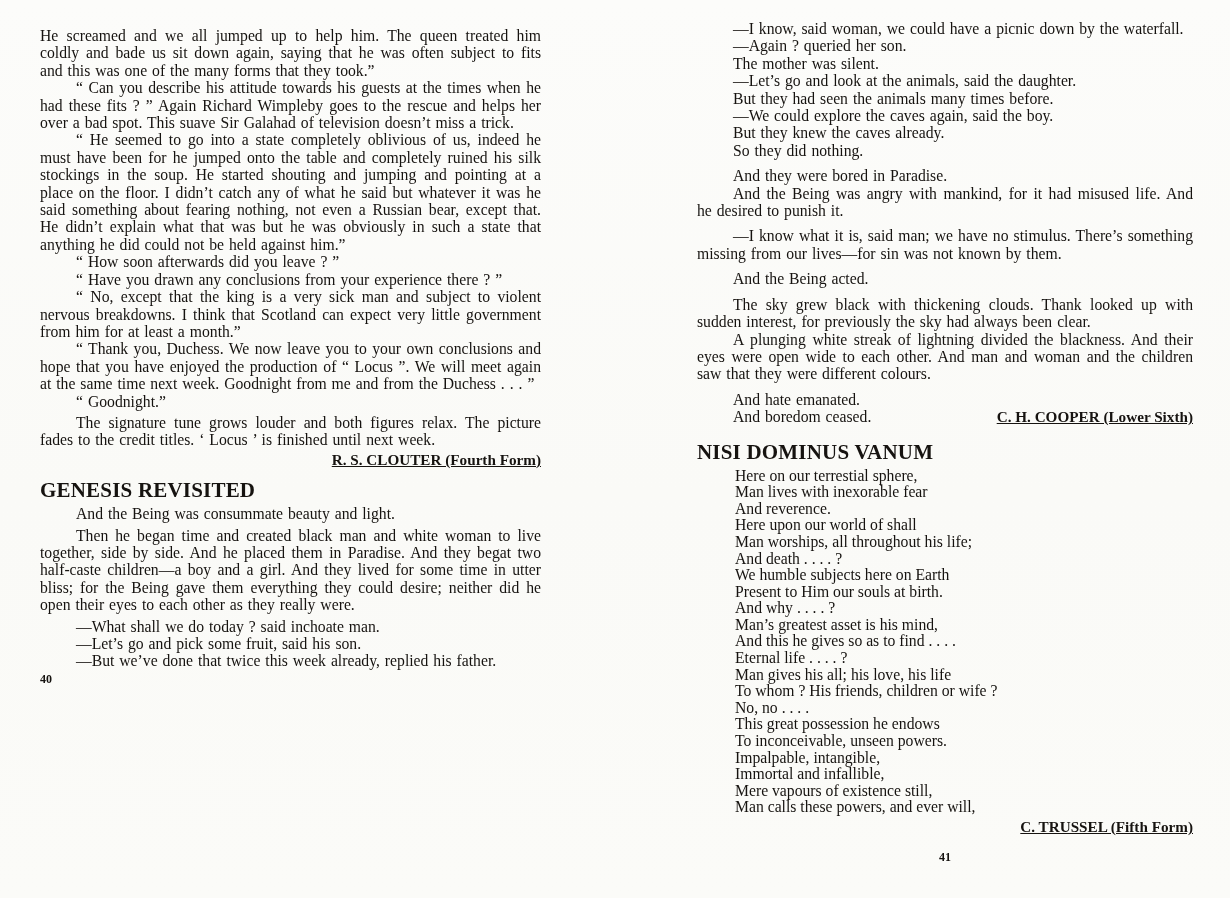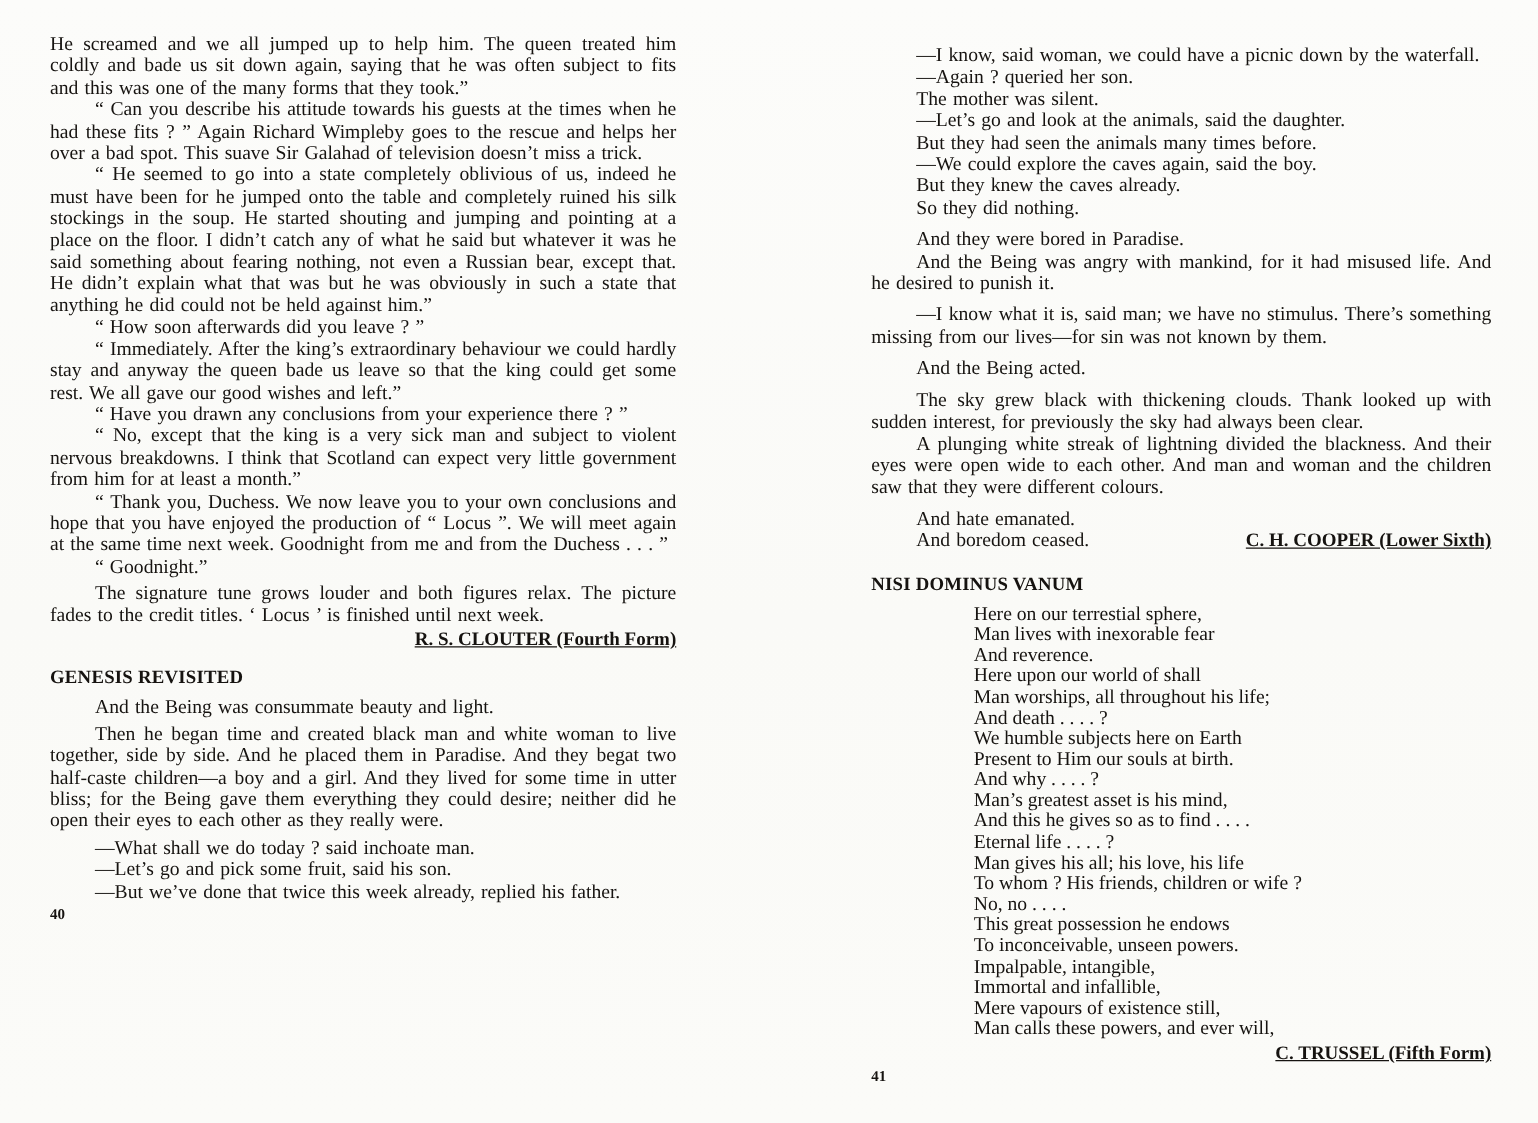--- a/index.html
+++ b/index.html
@@ -19,21 +19,21 @@
     position: absolute;
     inset: 0;
     background: linear-gradient(180deg, #fcfcfa 0%, #fafaf7 55%, #fbfbf8 100%);
   }
   .page {
     position: absolute;
     font-size: 15.7px;
     line-height: 17.4px;
   }
   .page-left  { left: 40px;  top: 27px; width: 501px; }
-  .page-right { left: 697px; top: 36px; width: 496px; }
+  .page-right { left: 697px; top: 20px; width: 496px; }
 
   .para {
     margin: 0;
     text-align: justify;
     text-indent: 36px;
     word-spacing: 1px;
   }
   .para.noindent { text-indent: 0; }
   .para.g4 { margin-top: 4px; }
   .para.g8 { margin-top: 8px; }
@@ -41,68 +41,67 @@
   .attribution {
     margin: 2px 0 0 0;
     text-align: right;
     font-weight: bold;
     font-size: 15.2px;
     text-decoration: underline;
   }
 
   .heading {
     margin: 13px 0 6px 0;
-    font-size: 15px;
+    font-size: 21px;
     font-weight: bold;
     letter-spacing: 0.2px;
     line-height: 18px;
     font-family: Liberation Serif, serif;
   }
   .page-right .heading { margin-top: 17px; margin-bottom: 7px; }
 
   .final-row {
     display: flex;
     justify-content: space-between;
     align-items: baseline;
   }
   .final-row .para {
     text-indent: 0;
     padding-left: 36px;
     flex: 0 0 auto;
   }
   .final-row .attribution { margin: 0; }
 
-  .poem { margin-left: 82px; }
+  .poem { margin-left: 38px; }
   .poem-line {
     margin: 0;
     text-align: left;
     text-indent: 0;
     line-height: 16.6px;
   }
 
   .pageno {
     font-weight: bold;
     font-size: 12px;
     margin: 0;
   }
   .pageno-left  { text-align: left;  margin-top: 1px; }
-  .pageno-right { text-align: left; margin-top: 2px; }
+  .pageno-right { text-align: center; margin-top: 14px; }
 </style>
 </head>
 <body>
 
 <div class="spread">
 
   <div class="page page-left">
     <div class="story">
         <p class="para noindent">He screamed and we all jumped up to help him.  The queen treated him coldly and bade us sit down again, saying that he was often subject to fits and this was one of the many forms that they took.”</p>
         <p class="para">“ Can you describe his attitude towards his guests at the times when he had these fits ? ”   Again Richard Wimpleby goes to the rescue and helps her over a bad spot.   This suave Sir Galahad of television doesn’t miss a trick.</p>
         <p class="para">“ He seemed to go into a state completely oblivious of us, indeed he must have been for he jumped onto the table and completely ruined his silk stockings in the soup.  He started shouting and jumping and pointing at a place on the floor.  I didn’t catch any of what he said but whatever it was he said something about fearing nothing, not even a Russian bear, except that.  He didn’t explain what that was but he was obviously in such a state that anything he did could not be held against him.”</p>
         <p class="para">“ How soon afterwards did you leave ? ”</p>
-        <p class="para">“ Immediately.   After the king’s extraordinary behaviour we could hardly stay and anyway the queen bade us leave so that the king could get some rest.   We all gave our good wishes and left.”</p>
         <p class="para">“ Have you drawn any conclusions from your experience there ? ”</p>
         <p class="para">“ No, except that the king is a very sick man and subject to violent nervous breakdowns.   I think that Scotland can expect very little government from him for at least a month.”</p>
         <p class="para">“ Thank you, Duchess.   We now leave you to your own conclusions and hope that you have enjoyed the production of “ Locus ”. We will meet again at the same time next week. Goodnight from me and from the Duchess . . . ”</p>
         <p class="para">“ Goodnight.”</p>
         <p class="para g4">The signature tune grows louder and both figures relax.   The picture fades to the credit titles.   ‘ Locus ’ is finished until next week.</p>
       </div>
     <p class="attribution">R. S. CLOUTER (Fourth Form)</p>
     <h2 class="heading">GENESIS REVISITED</h2>
     <div class="story">
         <p class="para">And the Being was consummate beauty and light.</p>

